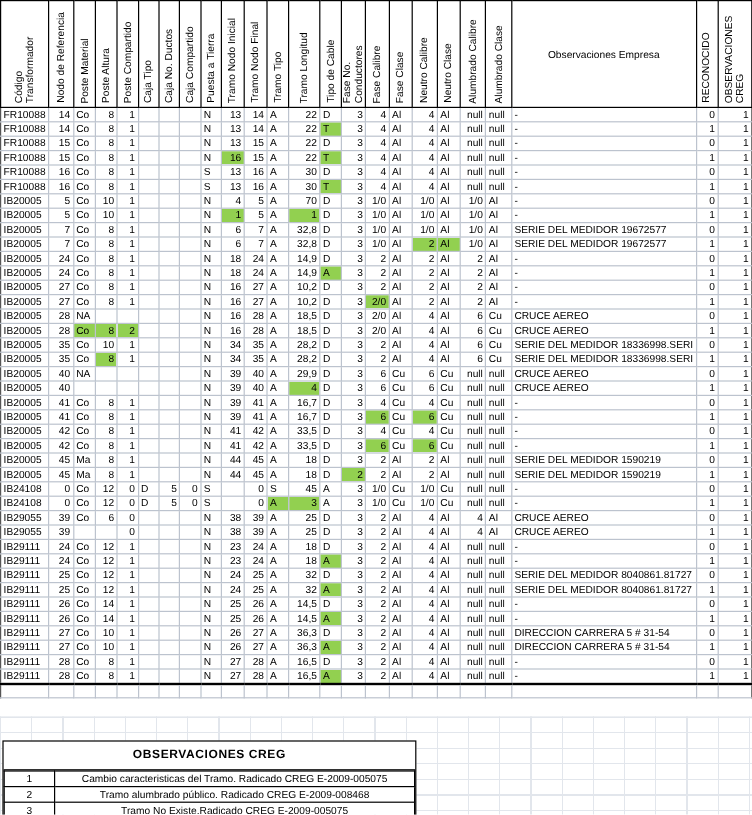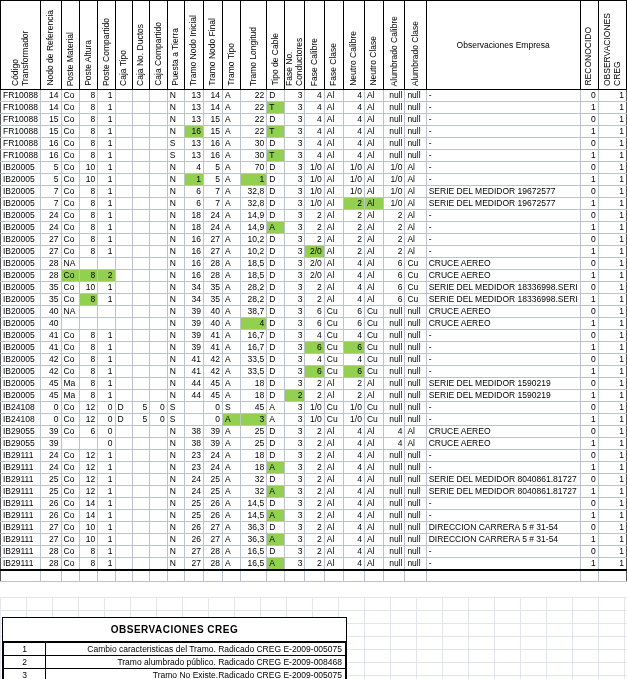--- a/index.html
+++ b/index.html
@@ -39,21 +39,21 @@
     position:absolute; left:2px; top:617px; width:345px; z-index:3;
     background:#fff; border:1px solid #000;
   }
   .creg-title {
     height:24px; line-height:24px; text-align:center; font-weight:bold;
     font-size:10px; border-bottom:1px solid #000; letter-spacing:0.5px;
   }
   table.creg { border-collapse:collapse; table-layout:fixed; width:100%; }
   table.creg td { border:1px solid #000; font-size:8.5px; line-height:12px; height:13px; padding:0 3px; white-space:nowrap; overflow:hidden; }
   table.creg td.num { text-align:center; }
-  table.creg td.txt { text-align:right; }
+  table.creg td.txt { text-align:center; }
 </style>
 </head>
 <body>
 
 <div class="screen">
 
   <table class="main">
     <colgroup>
         <col style="width: 40px;">
         <col style="width: 22px;">
@@ -583,21 +583,21 @@
           <td class="l">NA</td>
           <td class="r"></td>
           <td class="r"></td>
           <td class="l"></td>
           <td class="r"></td>
           <td class="r"></td>
           <td class="l">N</td>
           <td class="r">39</td>
           <td class="r">40</td>
           <td class="l">A</td>
-          <td class="r">38,7</td>
+          <td class="r">29,9</td>
           <td class="l">D</td>
           <td class="r">3</td>
           <td class="r">6</td>
           <td class="l">Cu</td>
           <td class="r">6</td>
           <td class="l">Cu</td>
           <td class="r">null</td>
           <td class="l">null</td>
           <td class="l">CRUCE AEREO</td>
           <td class="r">0</td>

